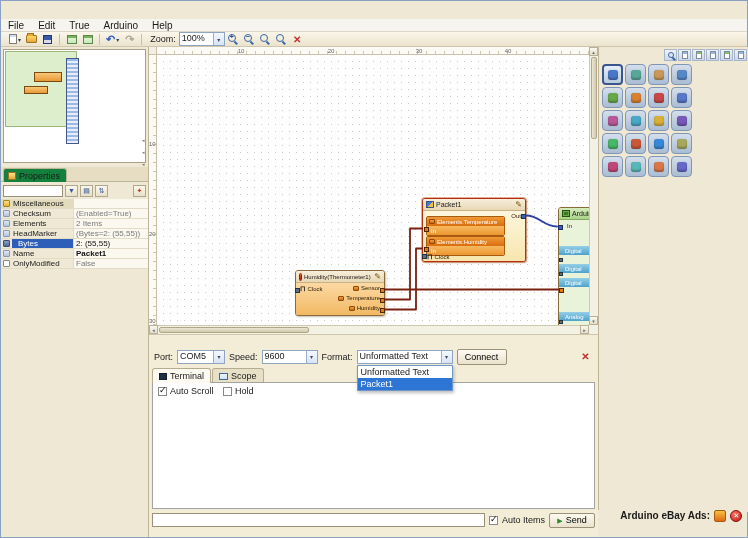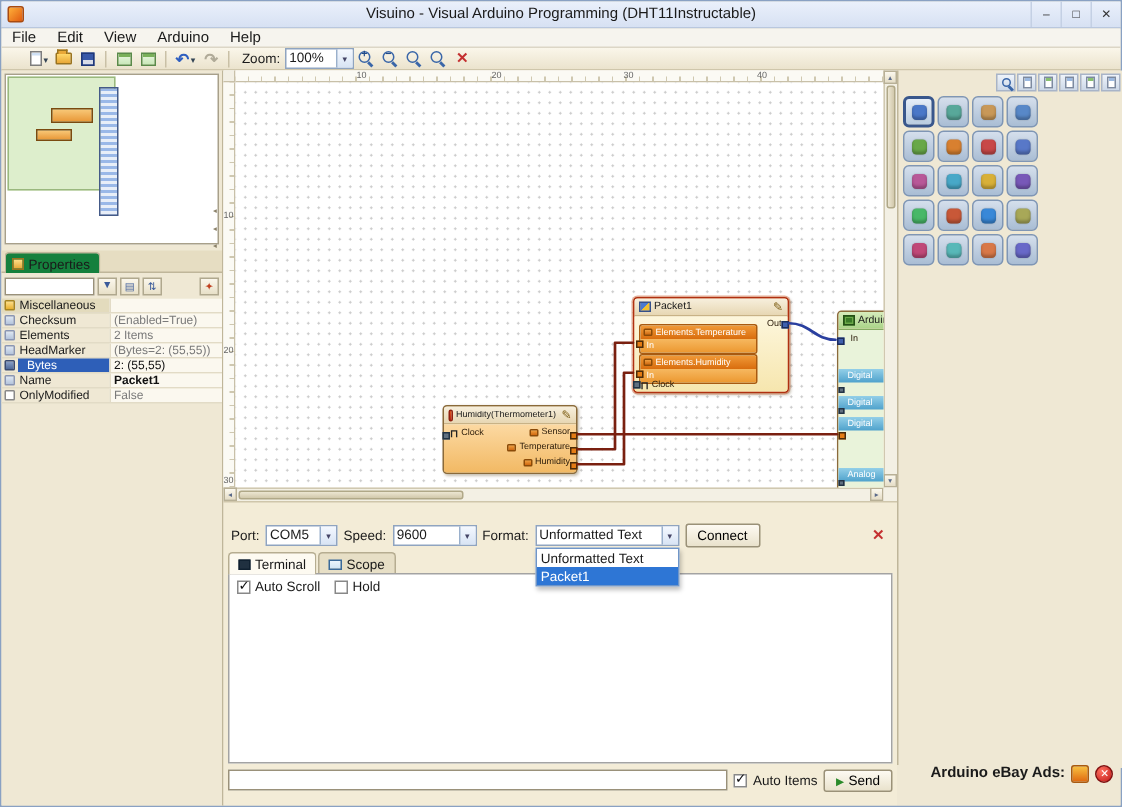--- a/index.html
+++ b/index.html
@@ -9,21 +9,21 @@
 .titlebar{position:absolute;left:0;top:0;right:0;height:18px;background:linear-gradient(#eaf0fb,#d7e1f3);border-bottom:1px solid #b9c7de;display:flex;align-items:center;font-size:10px}
 .app-icon{width:11px;height:11px;margin:0 4px;background:linear-gradient(135deg,#ffb03a,#e05a10);border-radius:2px;border:1px solid #a84a10;z-index:1}
 .title-text{position:absolute;left:0;right:0;text-align:center;pointer-events:none}
 .win-controls{margin-left:auto;display:flex;height:100%;z-index:1}
 .wc{width:20px;display:flex;align-items:center;justify-content:center;font-size:8px;color:#333;border-left:1px solid #c4d0e4}
 .wc.min::before{content:"–"}.wc.max::before{content:"□"}.wc.close::before{content:"✕"}
 
 .menubar{position:absolute;left:0;top:18px;right:0;height:13px;background:#f6f4ee;border-bottom:1px solid #dcd6c6;display:flex;align-items:center;font-size:10px}
 .menu-item{padding:0 7px;height:100%;display:flex;align-items:center;cursor:default}
 
-.toolbar{position:absolute;left:0;top:31px;right:0;height:15px;background:linear-gradient(#faf6ea,#ebe3cd);border-bottom:1px solid #cfc6ab;display:flex;align-items:center;padding:0 17px;gap:1px;font-size:9px}
+.toolbar{position:absolute;left:0;top:31px;right:0;height:15px;background:linear-gradient(#faf6ea,#ebe3cd);border-bottom:1px solid #cfc6ab;display:flex;align-items:center;padding:0 6px;gap:1px;font-size:9px}
 .tbtn{height:13px;min-width:15px;display:flex;align-items:center;justify-content:center;border:1px solid transparent;border-radius:2px;padding:0 1px;gap:1px}
 .tsep{width:1px;height:11px;background:#c9c0a6;margin:0 3px}
 .ic-page{width:8px;height:10px;background:#fff;border:1px solid #7d7d7d;box-shadow:inset 0 2px 0 #cfe0f4}
 .ic-folder{width:11px;height:8px;background:linear-gradient(#ffd86a,#e8a838);border:1px solid #9a7420;border-radius:1px;position:relative}
 .ic-folder::before{content:"";position:absolute;top:-3px;left:0;width:5px;height:2px;background:#e8a838;border:1px solid #9a7420;border-bottom:none}
 .ic-floppy{width:9px;height:9px;background:#3858a8;border:1px solid #203878;box-shadow:inset 0 -3px 0 #d8dce8}
 .ic-grid{width:10px;height:9px;border:1px solid #5a8a4a;background:linear-gradient(#eaf6e2,#c8e8b8);box-shadow:inset 0 2px 0 #7ab05a}
 .g-caret::before{content:"▾";font-size:6px;color:#345}
 .g-undo::before{content:"↶";color:#2f5fc0;font-size:11px;font-weight:bold}
 .g-redo::before{content:"↷";color:#b0aa98;font-size:11px;font-weight:bold}
@@ -148,34 +148,25 @@
 .ads-label{font-weight:bold}
 .ads-icon{width:12px;height:12px;background:linear-gradient(#f8c040,#e06a10);border:1px solid #a85a10;border-radius:2px}
 .ads-close{width:12px;height:12px;background:radial-gradient(circle at 35% 30%,#ff7060,#c01818);border:1px solid #801010;border-radius:50%;position:relative}
 .ads-close::before{content:"✕";position:absolute;left:2.5px;top:0.5px;font-size:7px;color:#fff}
 </style>
 </head>
 <body>
 
 <div class="window">
 
-  <div class="titlebar">
-    <span class="app-icon"></span>
-    <span class="title-text">Visuino - Visual Arduino Programming (DHT11Instructable)</span>
-    <span class="win-controls">
-      <span class="wc min"></span>
-      <span class="wc max"></span>
-      <span class="wc close"></span>
-    </span>
-  </div>
 
   <div class="menubar">
     <span class="menu-item">File</span>
     <span class="menu-item">Edit</span>
-    <span class="menu-item">View</span>
+    <span class="menu-item">True</span>
     <span class="menu-item">Arduino</span>
     <span class="menu-item">Help</span>
   </div>
 
   <div class="toolbar">
     <span class="tbtn">
         <span class="ic-page"></span>
         <span class="g-caret"></span>
       </span>
     <span class="tbtn">

